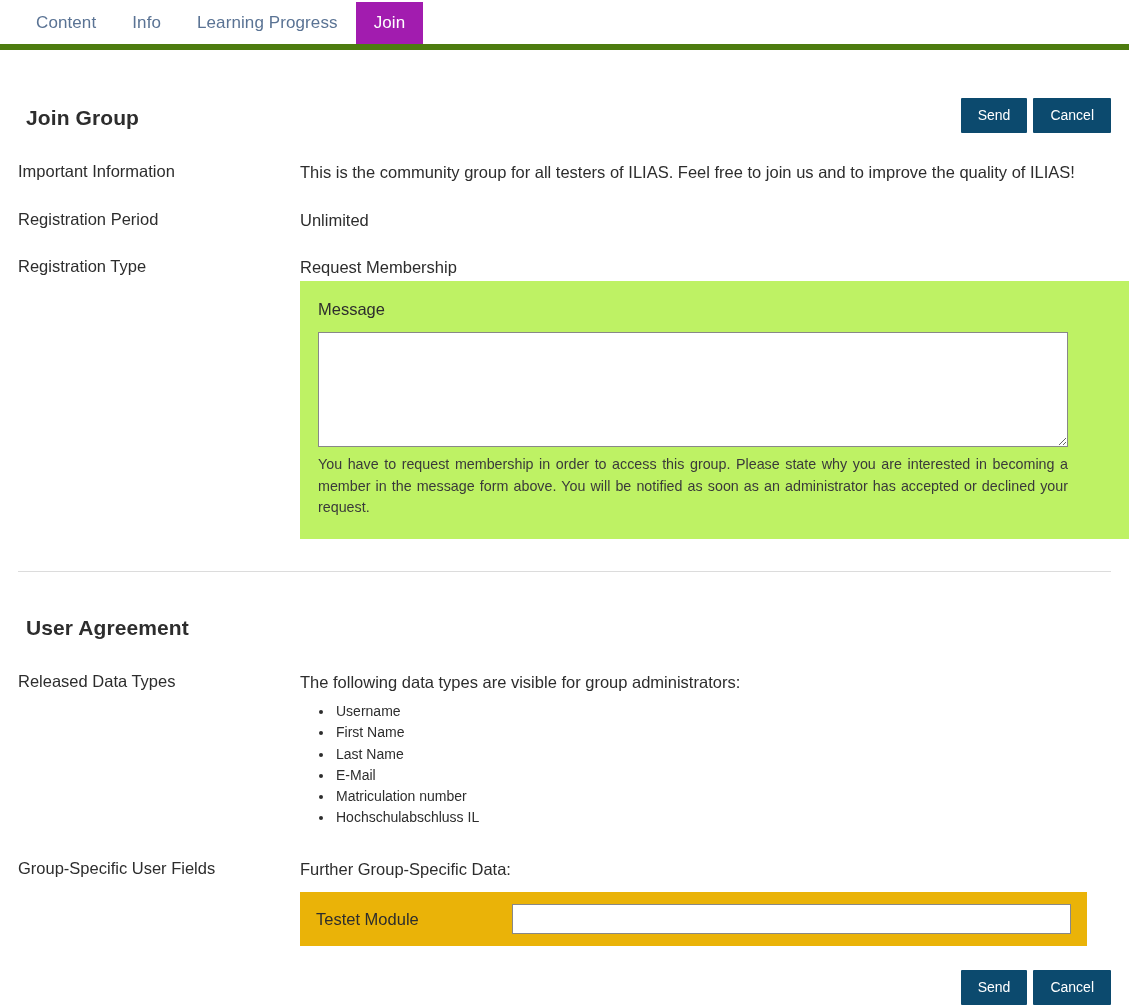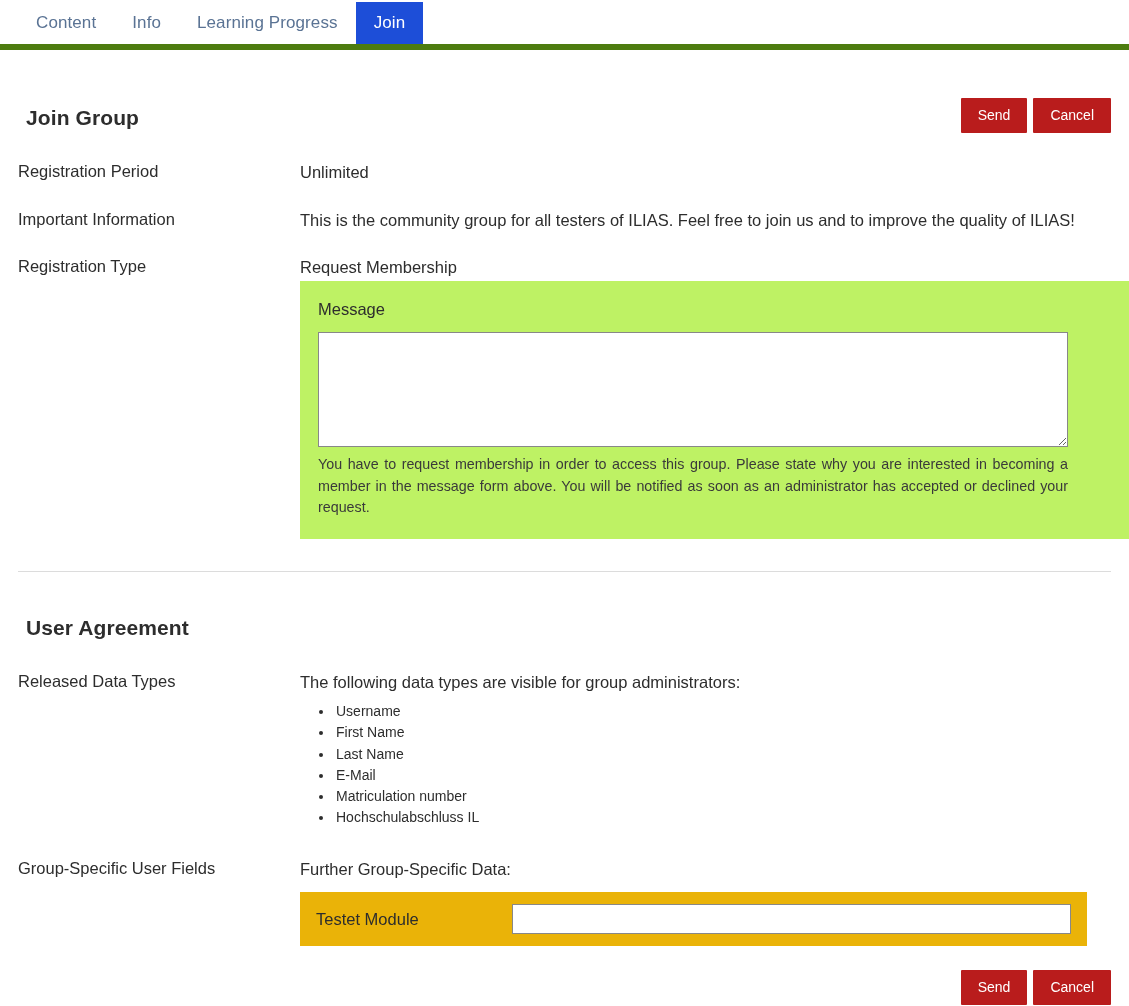--- a/index.html
+++ b/index.html
@@ -26,21 +26,21 @@
   .tab {
     font-size: 17px;
     line-height: 1;
     padding: 12px 18px 13px 18px;
     color: #5a7394;
     cursor: pointer;
     white-space: nowrap;
     letter-spacing: .1px;
   }
   .tab.active {
-    background: #1d4ed8;
+    background: #a21caf;
     color: #ffffff;
   }
 
   
   .page { padding: 0 18px; }
 
   .section-title {
     font-size: 21px;
     font-weight: bold;
     color: #2d2d2d;
@@ -50,21 +50,21 @@
 
   .title-row {
     display: flex;
     align-items: flex-start;
     justify-content: space-between;
     padding-top: 48px;
   }
 
   .btn-group { display: flex; gap: 6px; }
   .btn {
-    background: #b91c1c;
+    background: #0c4a6e;
     color: #ffffff;
     border: none;
     font-family: "Liberation Sans", sans-serif;
     font-size: 14px;
     line-height: 1;
     padding: 10px 17px 11px 17px;
     cursor: pointer;
     border-radius: 1px;
   }
 
@@ -191,27 +191,27 @@
 
   <div class="title-row">
     <h1 class="section-title">Join Group</h1>
     <div class="btn-group">
       <button class="btn">Send</button>
       <button class="btn">Cancel</button>
     </div>
   </div>
 
   <div class="row">
+    <div class="row-label">Important Information</div>
+    <div class="row-value">This is the community group for all testers of ILIAS. Feel free to join us and to improve the quality of ILIAS!</div>
+  </div>
+
+  <div class="row">
     <div class="row-label">Registration Period</div>
     <div class="row-value">Unlimited</div>
-  </div>
-
-  <div class="row">
-    <div class="row-label">Important Information</div>
-    <div class="row-value">This is the community group for all testers of ILIAS. Feel free to join us and to improve the quality of ILIAS!</div>
   </div>
 
   <div class="row">
     <div class="row-label">Registration Type</div>
     <div class="row-value">
       <p>Request Membership</p>
 
       <div class="panel">
         <div class="panel-label">Message</div>
         <textarea class="message" placeholder="" style=""></textarea>

